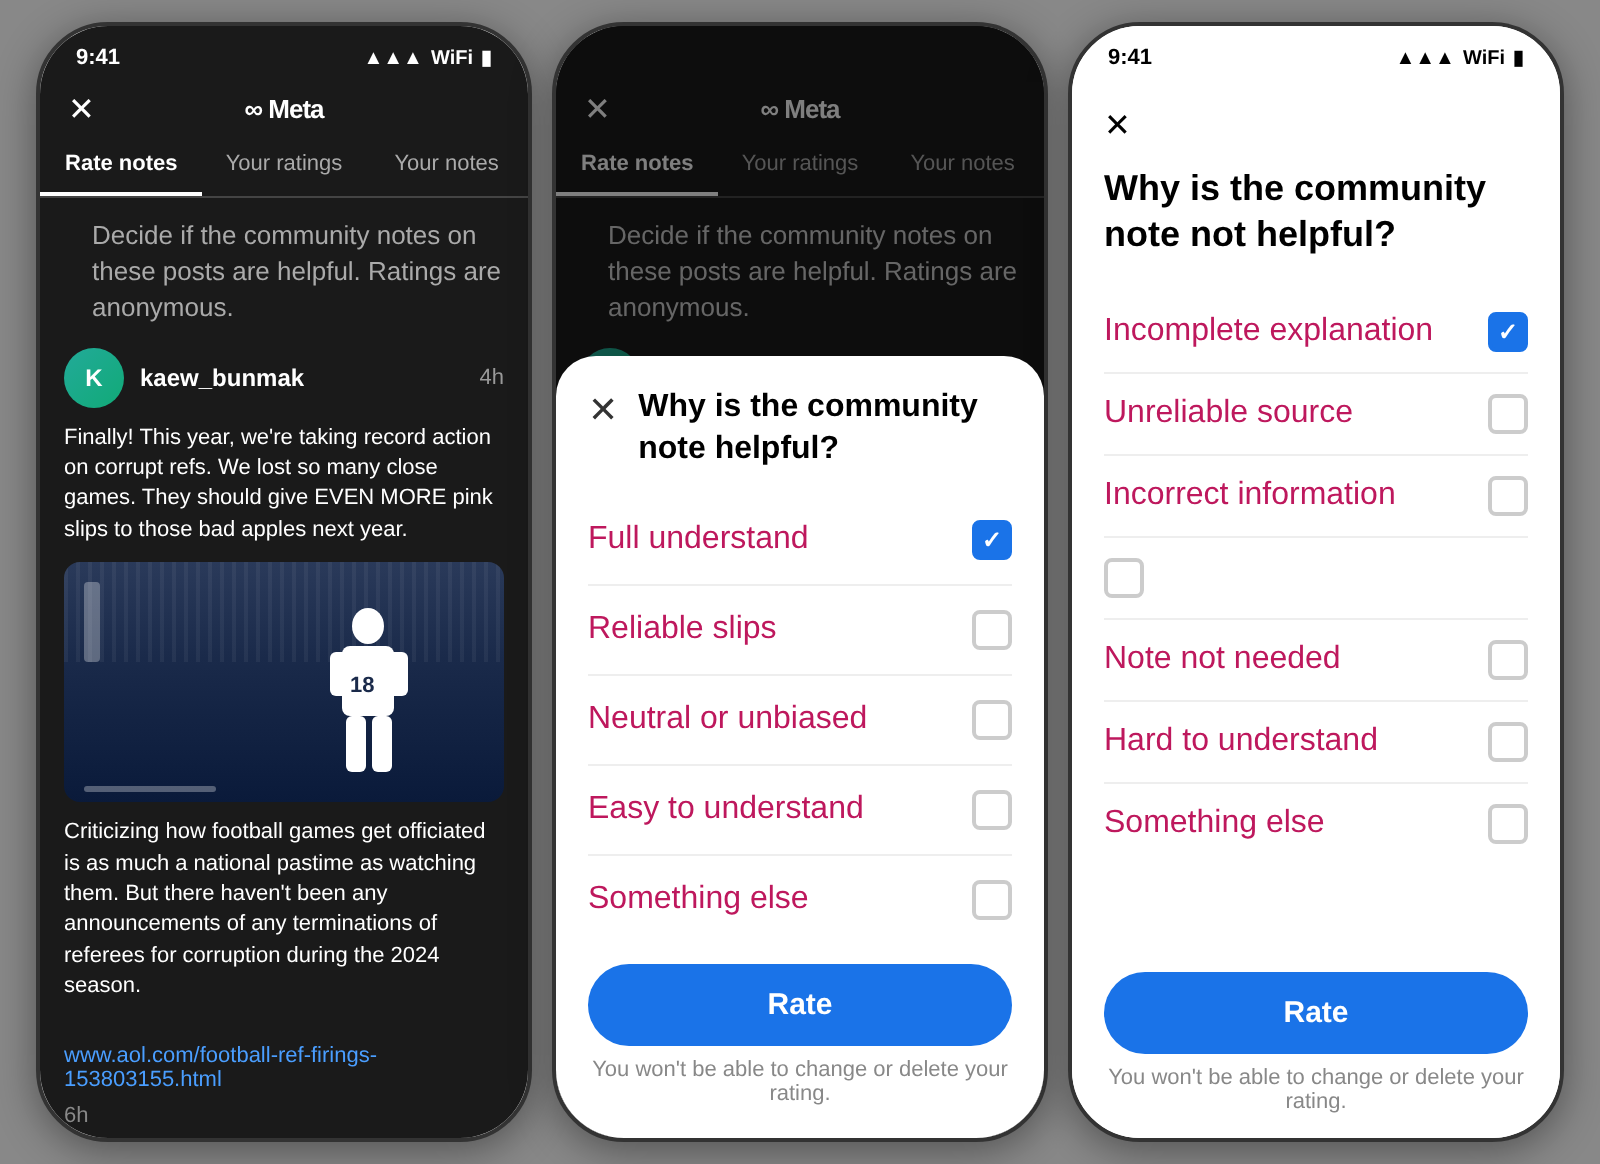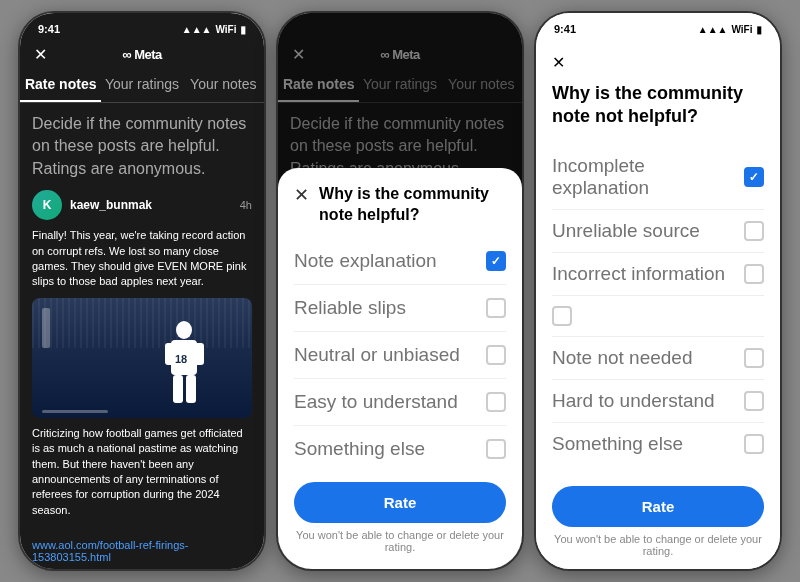--- a/index.html
+++ b/index.html
@@ -81,44 +81,45 @@
       display: flex;
       border-bottom: 1px solid #ddd;
       background: #fff;
       flex-shrink: 0;
     }
     .phone1 .tabs-row { background: #1a1a1a; border-bottom: 1px solid #444; }
     .tab-item {
       flex: 1;
       text-align: center;
       padding: 8px 2px;
-      font-size: 14px;
+      font-size: 11px;
       color: #555;
       cursor: pointer;
       border-bottom: 2px solid transparent;
     }
     .tab-item.active {
       color: #000;
       border-bottom: 2px solid #000;
       font-weight: 600;
     }
     .phone1 .tab-item { color: #aaa; }
     .phone1 .tab-item.active { color: #fff; border-bottom: 2px solid #fff; }
     .phone1 .content-area {
       flex: 1;
       overflow-y: auto;
       background: #1a1a1a;
       color: #fff;
       padding: 10px 12px;
     }
     .decide-text {
-      font-size: 16px;
+      font-size: 13px;
       color: #ccc;
       line-height: 1.4;
       margin-bottom: 10px;
+      margin-left: 14px;
     }
     .phone1 .decide-text { color: #aaa; }
     .user-row {
       display: flex;
       align-items: center;
       gap: 8px;
       margin-bottom: 8px;
     }
     .avatar {
       width: 30px;
@@ -288,22 +289,22 @@
     .option-row {
       display: flex;
       align-items: center;
       justify-content: space-between;
       padding: 12px 0;
       border-bottom: 1px solid #eee;
       cursor: pointer;
     }
     .option-row:last-child { border-bottom: none; }
     .option-label {
-      font-size: 19px;
-      color: #737373;
+      font-size: 16px;
+      color: #be185d;
     }
     .checkbox {
       width: 20px;
       height: 20px;
       border: 2px solid #ccc;
       border-radius: 4px;
       display: flex;
       align-items: center;
       justify-content: center;
       flex-shrink: 0;
@@ -456,21 +457,21 @@
     </div>
 
     <div class="modal-overlay">
       <div class="modal">
         <div class="modal-header">
           <span class="modal-close">✕</span>
           <span class="modal-title">Why is the community note helpful?</span>
         </div>
         <div class="modal-options">
           <div class="option-row">
-            <span class="option-label">Note explanation</span>
+            <span class="option-label">Full understand</span>
             <div class="checkbox checked"></div>
           </div>
           <div class="option-row">
             <span class="option-label">Reliable slips</span>
             <div class="checkbox"></div>
           </div>
           <div class="option-row">
             <span class="option-label">Neutral or unbiased</span>
             <div class="checkbox"></div>
           </div>

